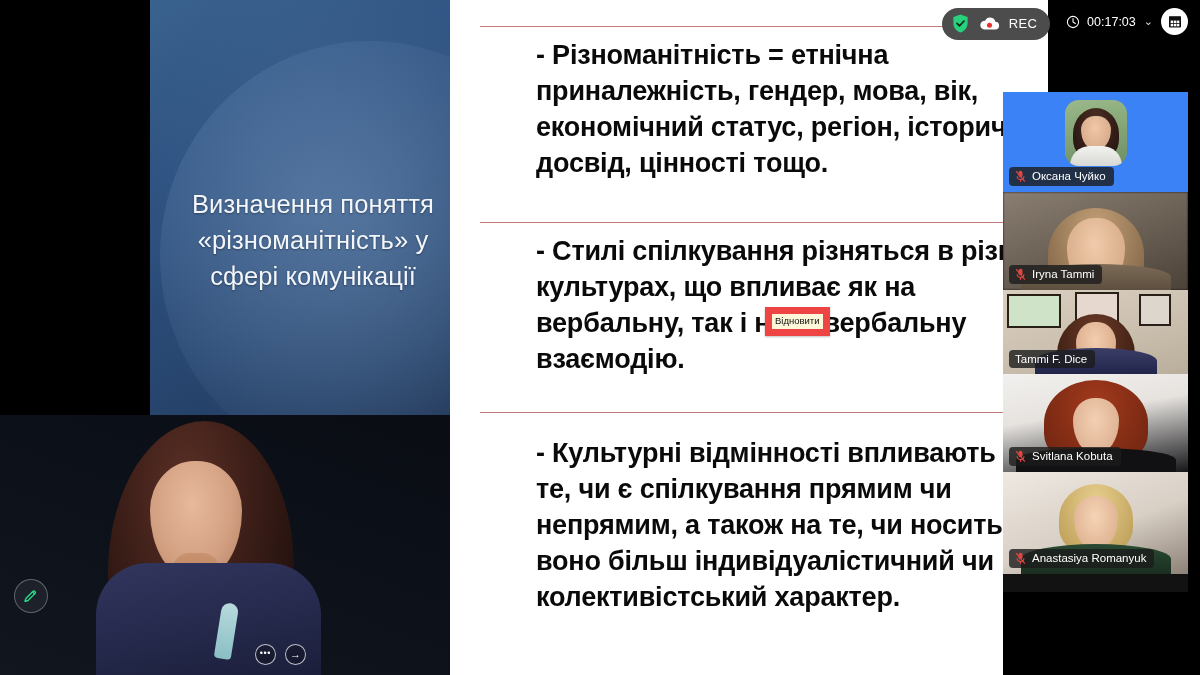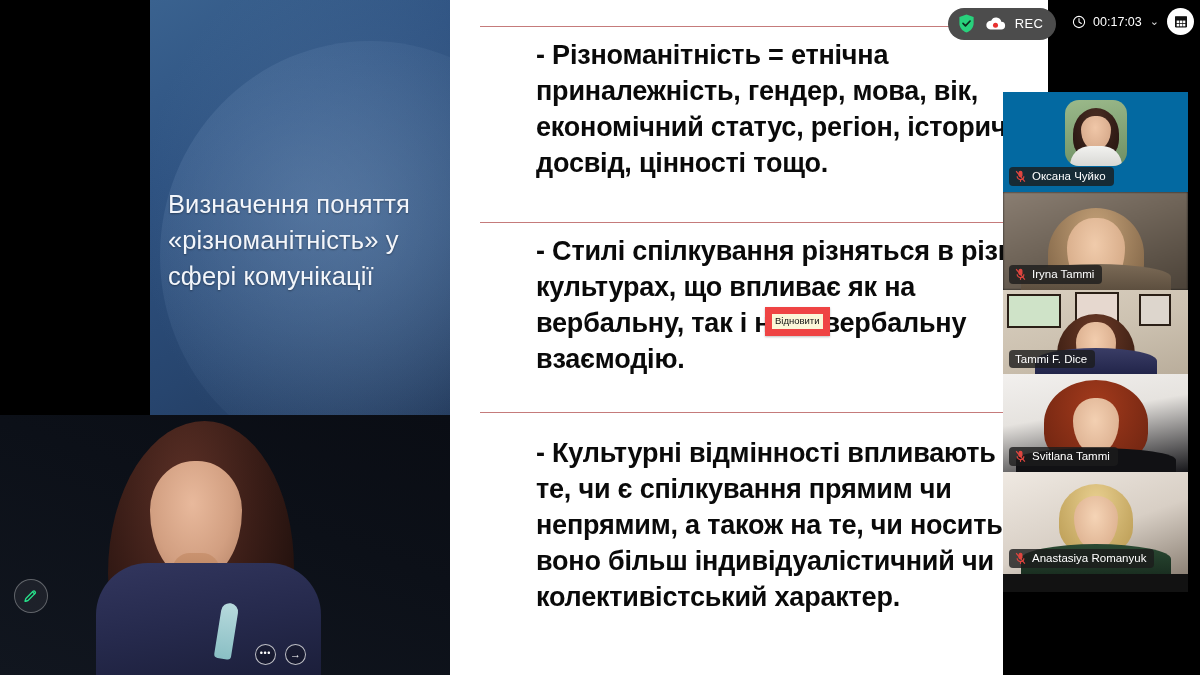--- a/index.html
+++ b/index.html
@@ -13,20 +13,21 @@
 
   
   .share-area { position:absolute; left:0; top:0; width:1048px; height:675px; background:#000; }
 
   .slide-left {
     position:absolute; left:150px; top:0; width:300px; height:516px;
     background:
       radial-gradient(ellipse 340px 420px at 72% 42%, rgba(92,128,170,.42) 0%, rgba(92,128,170,0) 66%),
       linear-gradient(150deg,#3a628f 0%, #2e5281 28%, #27456e 58%, #1c2e4b 100%);
     overflow:hidden;
+    text-align:center;
   }
   .slide-left::after {
     content:""; position:absolute; right:-130px; top:8%;
     width:420px; height:430px; border-radius:50%;
     background:radial-gradient(circle at 36% 38%, rgba(120,152,192,.40), rgba(120,152,192,0) 70%);
   }
   .slide-title {
     position:absolute; left:18px; top:186px; width:290px;
     color:#f3f6fb; font-size:25.5px; line-height:1.42; font-weight:400;
     letter-spacing:.1px; z-index:3;
@@ -129,36 +130,36 @@
     display:flex; align-items:center; gap:9px;
     padding:0 13px 0 9px;
   }
   .shield {
     width:19px; height:21px; position:relative; display:block;
   }
   .rec-cloud { display:flex; align-items:center; gap:5px; }
   .rec-label { color:#ffffff; font-size:13px; letter-spacing:.3px; }
   .rec-right {
     height:43px; background:#000; display:flex; align-items:center;
-    gap:8px; padding:0 6px 0 16px;
+    gap:8px; padding:0 12px 0 16px;
   }
   .timer-wrap { display:flex; align-items:center; gap:7px; color:#fff; font-size:12.5px; }
   .chev { color:#dcdcdc; font-size:11px; }
   .panel-btn {
     width:27px; height:27px; border-radius:50%;
     background:#fff; display:flex; align-items:center; justify-content:center;
   }
 
   
   .filmstrip {
     position:absolute; left:1003px; top:92px; width:185px; height:500px;
     background:#121212; z-index:25; overflow:hidden;
   }
   .tile { position:relative; width:185px; overflow:hidden; background:#141414; }
-  .tile.t1 { height:100px; background:#0369a1; }
+  .tile.t1 { height:100px; background:#3b82f6; }
   .tile.t2 { height:98px; }
   .tile.t3 { height:84px; }
   .tile.t4 { height:98px; }
   .tile.t5 { height:102px; }
   .tile.active { outline:2px solid #2ee06a; outline-offset:-2px; }
 
   .avatar-round {
     position:absolute; left:50%; top:8px; transform:translateX(-50%);
     width:62px; height:66px; border-radius:14px; overflow:hidden;
     background:linear-gradient(170deg,#9bb98a,#6d8f63);
@@ -369,21 +370,21 @@
         <div class="head" style="width:46px;height:56px;top:24px;background:radial-gradient(ellipse at 48% 40%,#f3d0b2,#d6a888);"></div>
         <div class="shoulders" style="width:160px;height:24px;background:#111114;"></div>
       </div>
       <div class="namebadge">
         <svg width="11" height="13" viewBox="0 0 14 17">
           <rect x="4.4" y="1" width="5.2" height="8.6" rx="2.6" fill="#e0453f"></rect>
           <path d="M2.6 8.2a4.4 4.4 0 0 0 8.8 0" fill="none" stroke="#e0453f" stroke-width="1.5"></path>
           <path d="M7 12.8V15.6" stroke="#e0453f" stroke-width="1.5"></path>
           <path d="M1.3 1.6L12.7 15.2" stroke="#e0453f" stroke-width="1.6"></path>
         </svg>
-        <span class="nm">Svitlana Tammi</span>
+        <span class="nm">Svitlana Kobuta</span>
       </div>
     </div>
 
     <div class="tile t5">
       <div class="cam">
         <div class="bg" style="background:linear-gradient(160deg,#efe9e2 0%,#d8cfc5 55%,#8d8276 100%);filter:blur(.6px);"></div>
         <div class="hairwrap" style="width:74px;height:70px;top:12px;background:radial-gradient(ellipse at 50% 26%,#e8cf8f,#b99a52);"></div>
         <div class="head" style="width:44px;height:54px;top:24px;background:radial-gradient(ellipse at 48% 38%,#f5d4b6,#d7a886);"></div>
         <div class="shoulders" style="width:150px;height:30px;background:linear-gradient(180deg,#2b4a33,#1a2f21);"></div>
       </div>

